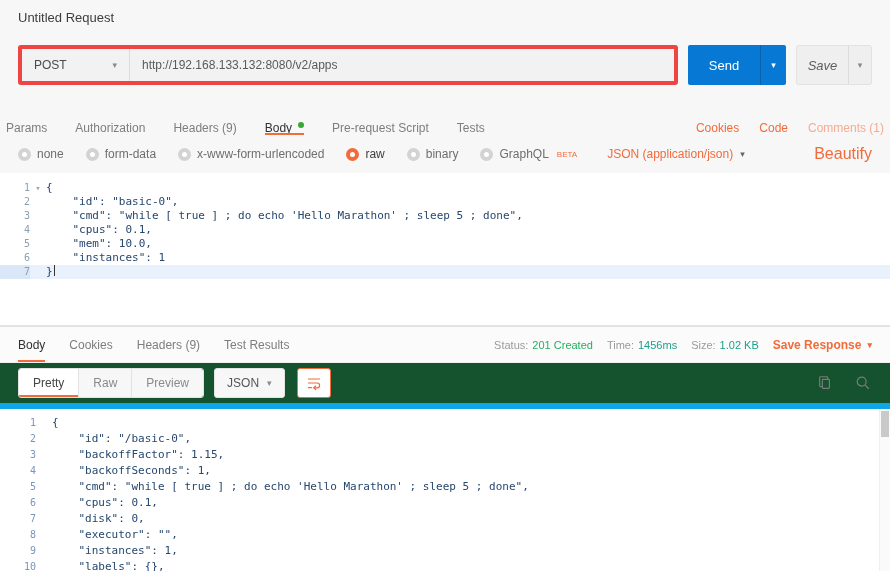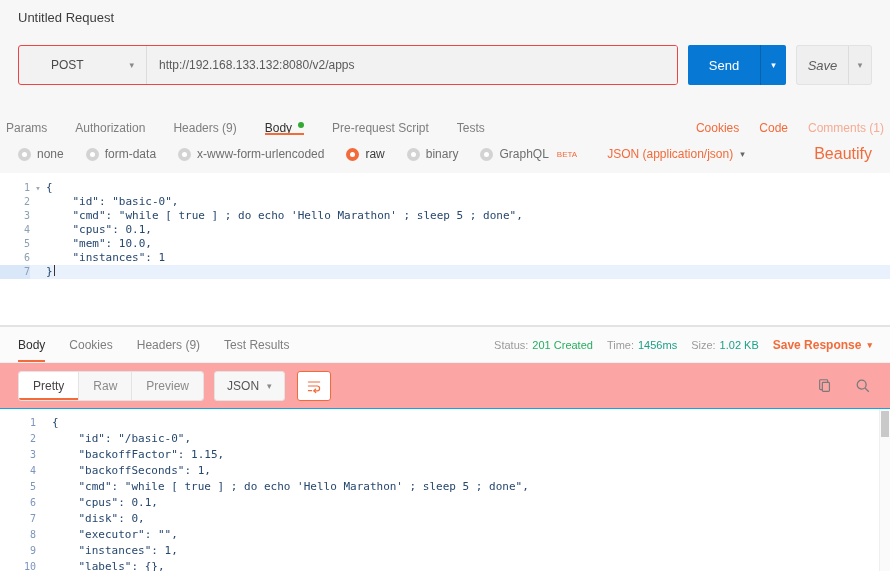--- a/index.html
+++ b/index.html
@@ -5,21 +5,21 @@
   * { margin:0; padding:0; box-sizing:border-box; }
   body { font-family:"Liberation Sans", sans-serif; background:#ffffff; }
   .app { width:890px; height:571px; background:#fff; overflow:hidden; display:flex; flex-direction:column; position:relative; }
 
   
   .title-bar { height:35px; background:#f7f7f7; display:flex; align-items:center; padding:0 18px; }
   .title-bar .title { font-size:13px; color:#3d3d3d; font-weight:500; }
 
   
   .request-row { height:60px; background:#f7f7f7; display:flex; align-items:center; padding:0 18px; gap:10px; }
-  .url-group { flex:1; height:40px; display:flex; border:1px solid #ef4444; border-radius:3px; background:#f2f2f2; overflow:hidden;padding-left:20px; }
+  .url-group { flex:1; height:40px; display:flex; border:4px solid #ef4444; border-radius:3px; background:#f2f2f2; overflow:hidden; }
   .method-select { width:108px; display:flex; align-items:center; justify-content:space-between; padding:0 12px; border-right:1px solid #dcdcdc; color:#4a4a4a; font-size:12px; cursor:pointer; }
   .caret { font-size:9px; color:#8a8a8a; }
   .url-input { flex:1; border:none; outline:none; background:#f2f2f2; padding:0 12px; font-size:12px; color:#5a5a5a; font-family:"Liberation Sans", sans-serif; }
   .btn-group { display:flex; height:40px; border-radius:2px; overflow:hidden; flex-shrink:0; }
   .send-btn { width:72px; background:#0778d3; color:#fff; font-size:13px; display:flex; align-items:center; justify-content:center; cursor:pointer; }
   .send-caret { width:26px; background:#0778d3; border-left:1px solid rgba(0,0,0,0.18); display:flex; align-items:center; justify-content:center; cursor:pointer; }
   .send-caret .caret { color:#fff; }
   .save-btn { width:52px; background:#efefef; color:#5e5e5e; font-size:13px; display:flex; align-items:center; justify-content:center; cursor:pointer; border:1px solid #e2e2e2; border-right:none; border-radius:3px 0 0 3px;font-style:italic; }
   .save-caret { width:24px; background:#efefef; border:1px solid #e2e2e2; border-left:1px solid #dcdcdc; display:flex; align-items:center; justify-content:center; cursor:pointer; border-radius:0 3px 3px 0; }
 
@@ -65,21 +65,21 @@
   .resp-tabs-row .tab { margin-right:24px; }
   .resp-meta { margin-left:auto; display:flex; align-items:center; gap:14px; }
   .meta-pair { display:flex; align-items:center; gap:4px; font-size:11px; }
   .meta-label { color:#9b9b9b; }
   .val-green { color:#27ae60; }
   .val-teal { color:#1ca089; }
   .save-response { display:flex; align-items:center; gap:6px; color:#f26b3a; font-size:12px; font-weight:600; cursor:pointer; }
   .save-response .caret { color:#f26b3a; }
 
   
-  .resp-toolbar { height:46px; background:#fca5a5; display:flex; align-items:center; padding:0 18px; border-bottom:1px solid #0ea5e9; }
+  .resp-toolbar { height:46px; background:#14532d; display:flex; align-items:center; padding:0 18px; border-bottom:6px solid #0ea5e9; }
   .seg { display:flex; border:1px solid #e3e3e3; border-radius:3px; overflow:hidden; height:30px; }
   .seg-btn { padding:0 14px; font-size:12px; color:#8a8a8a; background:#f7f7f7; border-right:1px solid #e3e3e3; display:flex; align-items:center; cursor:pointer; }
   .seg-btn:last-child { border-right:none; }
   .seg-btn.active { background:#fff; color:#444; box-shadow:inset 0 -2px 0 #f26b3a; }
   .lang-dd { margin-left:10px; border:1px solid #e3e3e3; border-radius:3px; height:30px; padding:0 12px; font-size:12px; color:#555; display:flex; align-items:center; gap:8px; background:#f7f7f7; cursor:pointer; }
   .wrap-btn { margin-left:12px; width:34px; height:30px; border:1px solid #f26b3a; border-radius:3px; display:flex; align-items:center; justify-content:center; background:#fff; cursor:pointer; }
   .toolbar-right { margin-left:auto; display:flex; align-items:center; gap:20px; }
   .icon-btn { width:18px; height:18px; display:flex; align-items:center; justify-content:center; cursor:pointer; }
 
   

